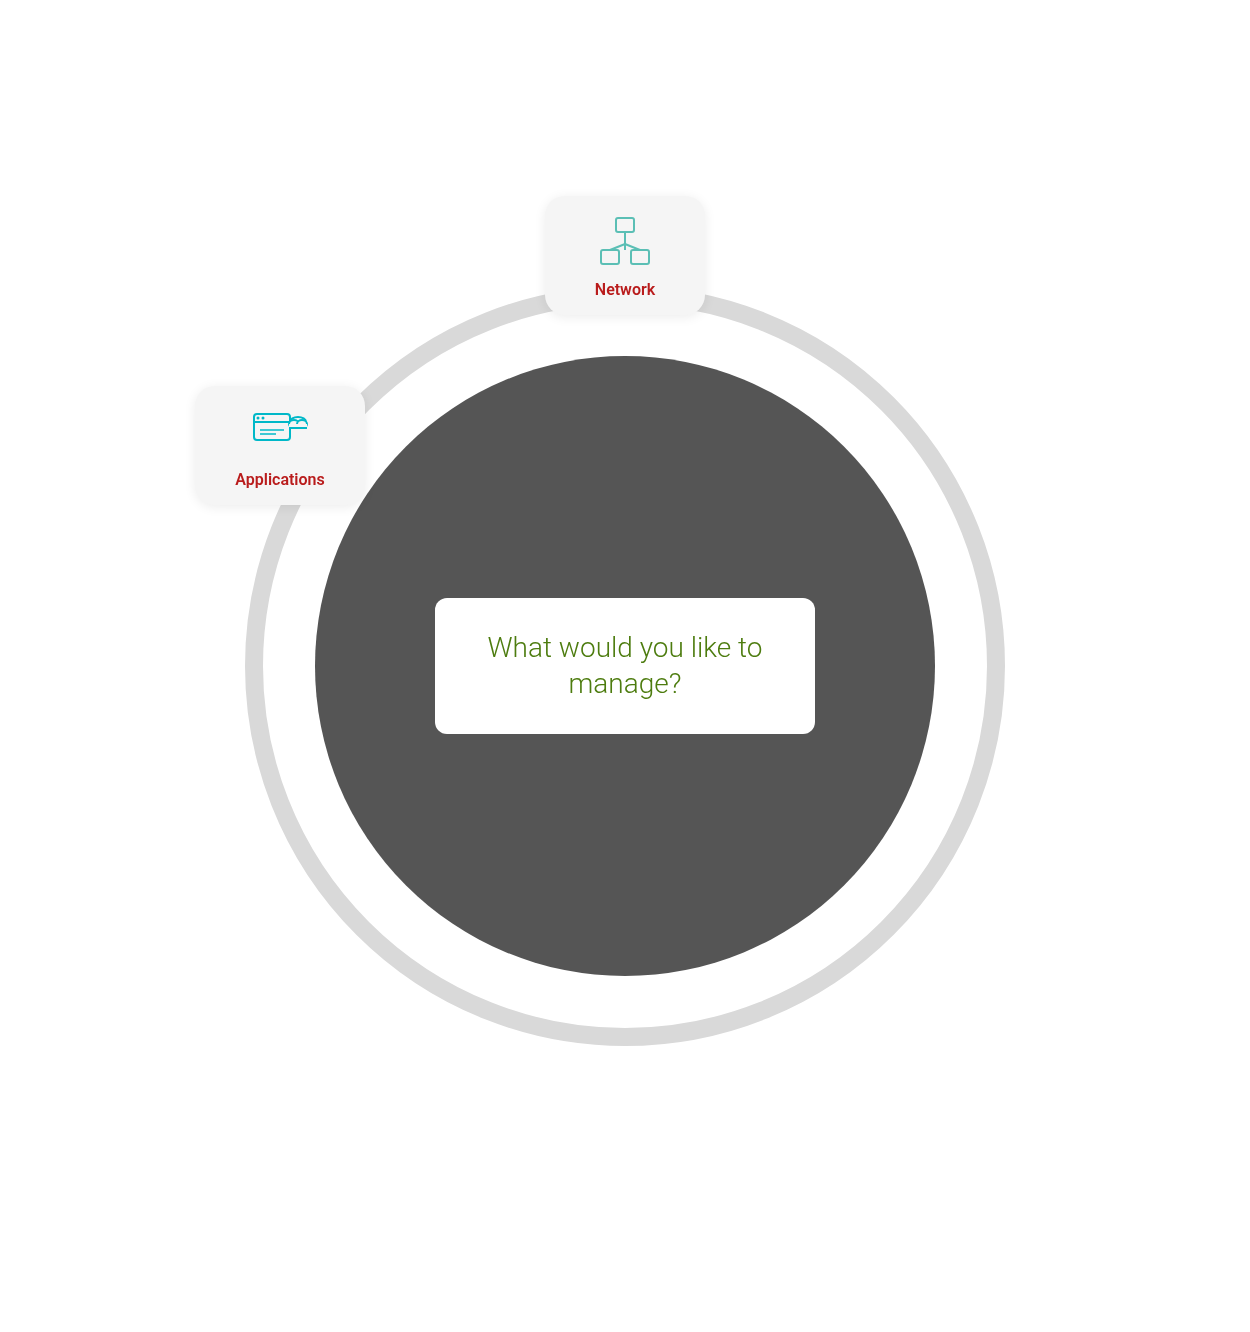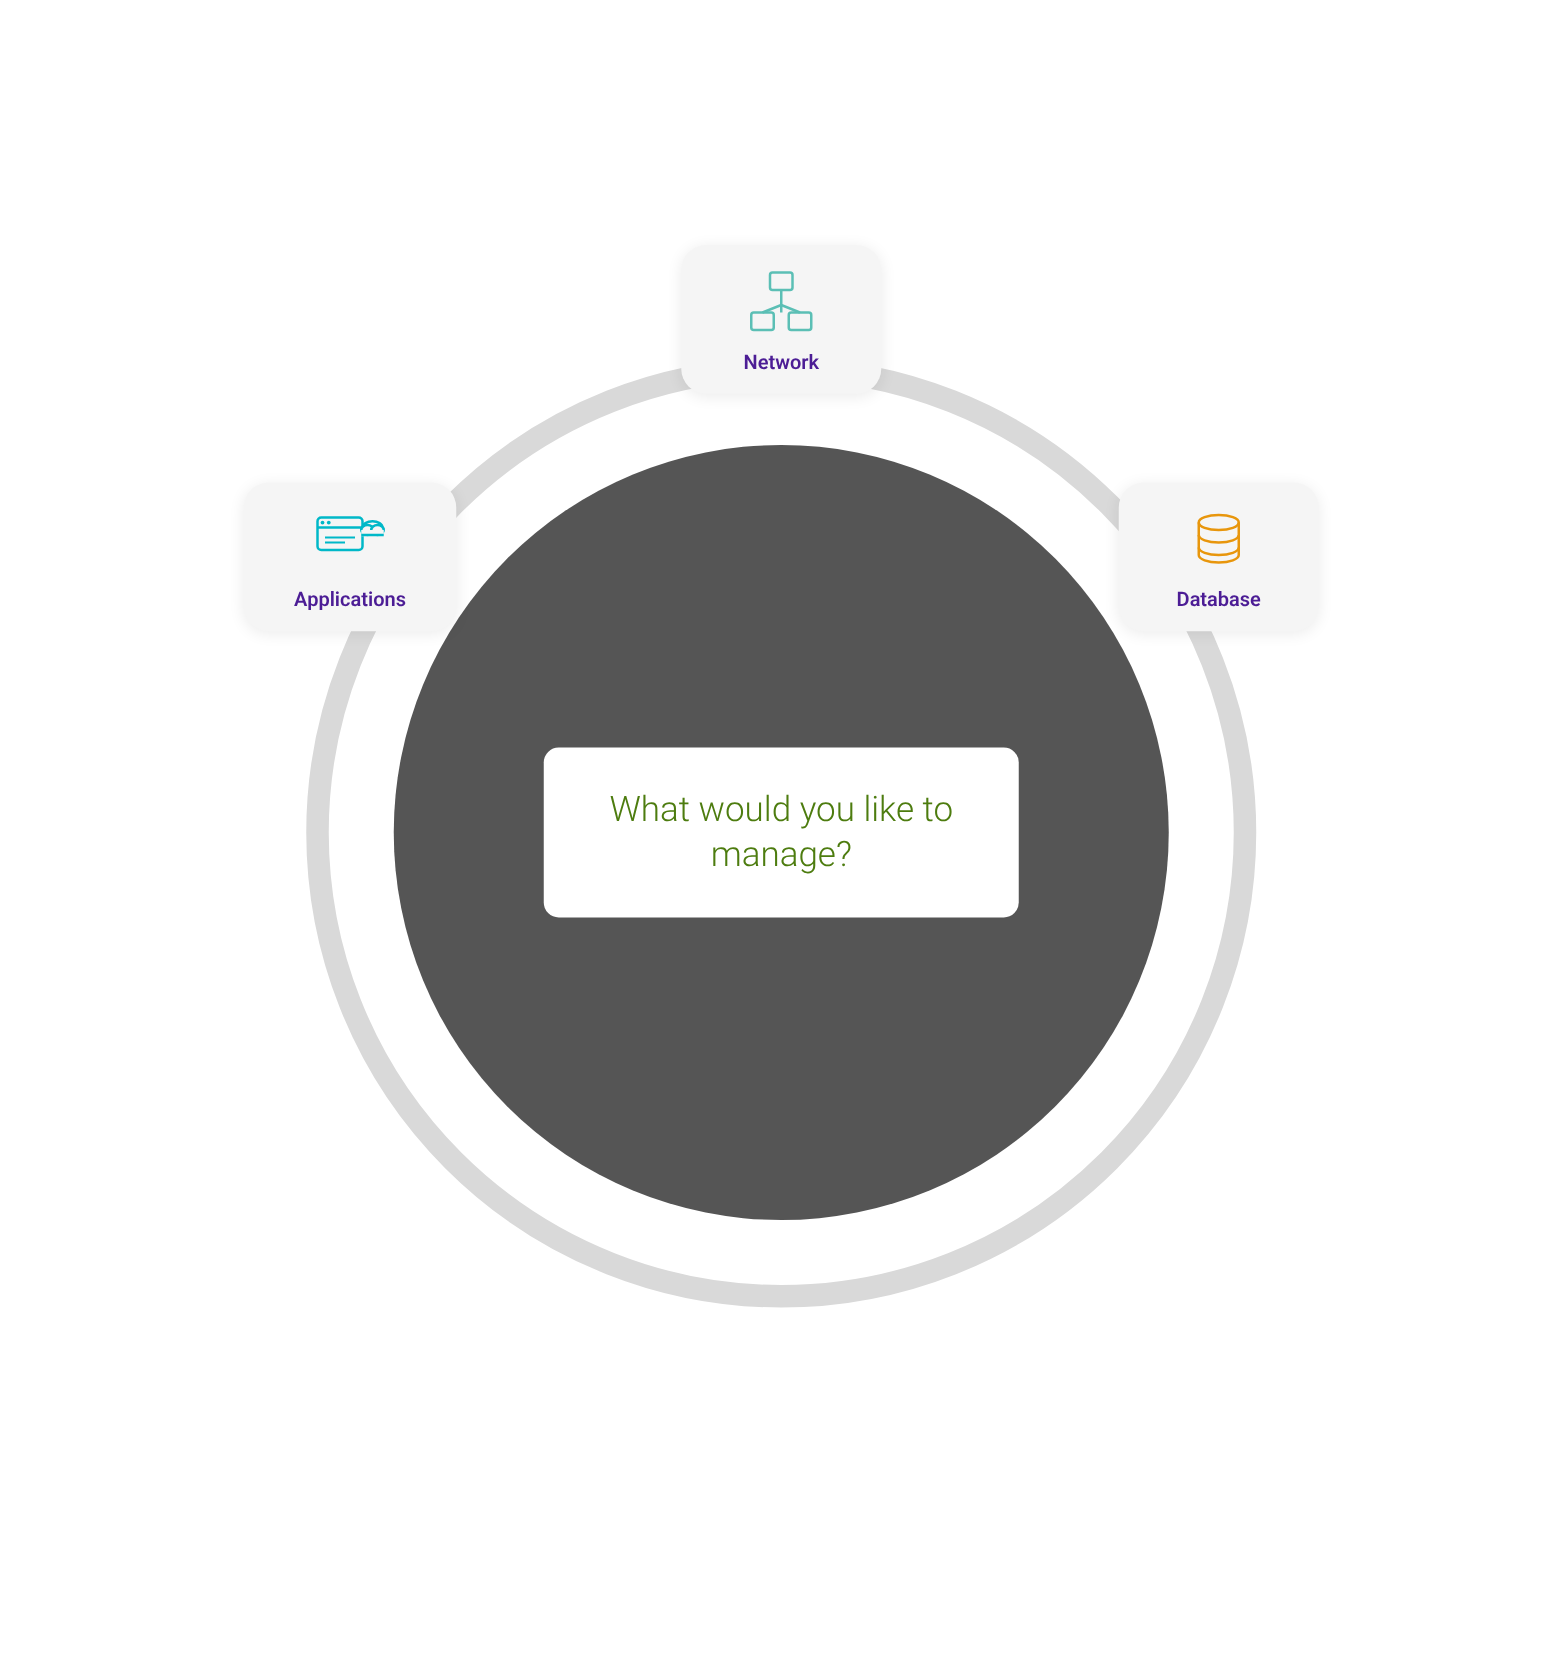--- a/index.html
+++ b/index.html
@@ -85,21 +85,21 @@
       height: 60px;
       display: flex;
       align-items: center;
       justify-content: center;
       margin-bottom: 8px;
     }
 
     .node .node-label {
       font-size: 16px;
       font-weight: 600;
-      color: #4c1d95;
+      color: #b91c1c;
       white-space: nowrap;
     }
 
     
     .node-network {
       width: 160px;
       top: 10px;
       left: 50%;
       transform: translateX(-50%);
     }
@@ -169,31 +169,20 @@
         <rect x="34" y="36" width="18" height="14" rx="2" stroke="#5bbfb5" stroke-width="2" fill="none"></rect>
 
         <line x1="28" y1="18" x2="28" y2="36" stroke="#5bbfb5" stroke-width="2"></line>
         <line x1="28" y1="30" x2="13" y2="36" stroke="#5bbfb5" stroke-width="2"></line>
         <line x1="28" y1="30" x2="43" y2="36" stroke="#5bbfb5" stroke-width="2"></line>
       </svg>
     </div>
     <span class="node-label">Network</span>
   </div>
 
-  <div class="node node-database">
-    <div class="node-icon">
-      <svg width="56" height="56" viewBox="0 0 56 56" fill="none">
-        <ellipse cx="28" cy="14" rx="16" ry="6" stroke="#e8960c" stroke-width="2" fill="none"></ellipse>
-        <path d="M12 14 v10 c0 3.3 7.2 6 16 6s16-2.7 16-6 V14" stroke="#e8960c" stroke-width="2" fill="none"></path>
-        <path d="M12 24 v10 c0 3.3 7.2 6 16 6s16-2.7 16-6 V24" stroke="#e8960c" stroke-width="2" fill="none"></path>
-        <path d="M12 34 v6 c0 3.3 7.2 6 16 6s16-2.7 16-6 V34" stroke="#e8960c" stroke-width="2" fill="none"></path>
-      </svg>
-    </div>
-    <span class="node-label">Database</span>
-  </div>
 
 
 
 
   <div class="node node-applications">
     <div class="node-icon">
       <svg width="60" height="56" viewBox="0 0 60 56" fill="none">
 
         <rect x="4" y="10" width="36" height="26" rx="3" stroke="#00b8c8" stroke-width="2" fill="none"></rect>
         <line x1="4" y1="18" x2="40" y2="18" stroke="#00b8c8" stroke-width="2"></line>

